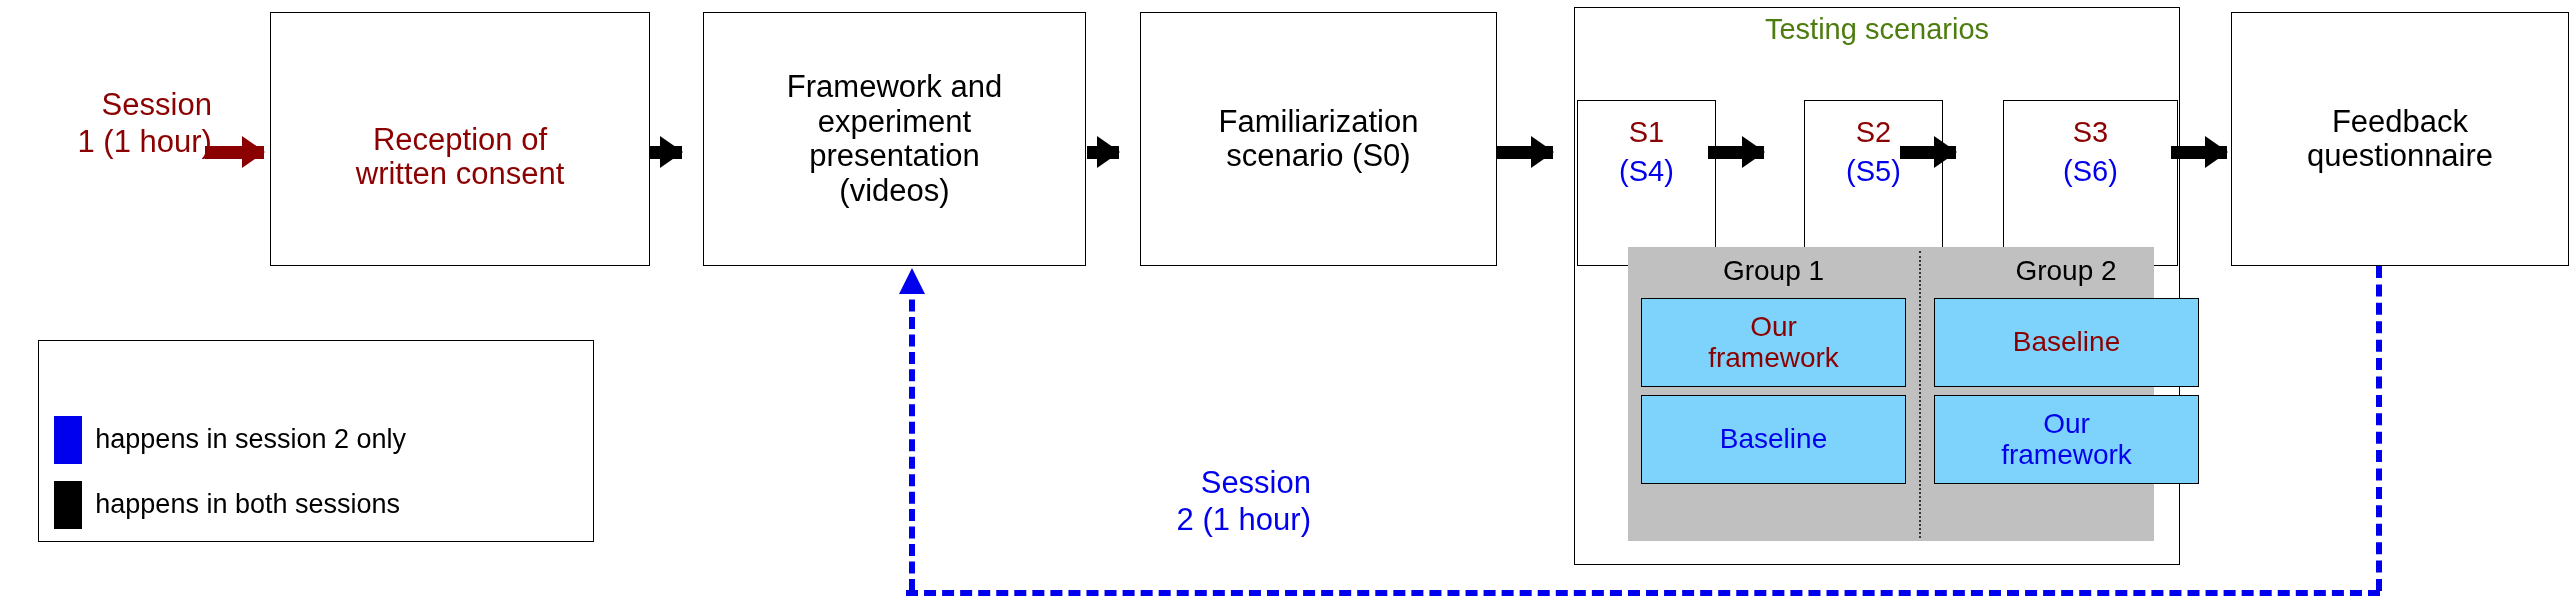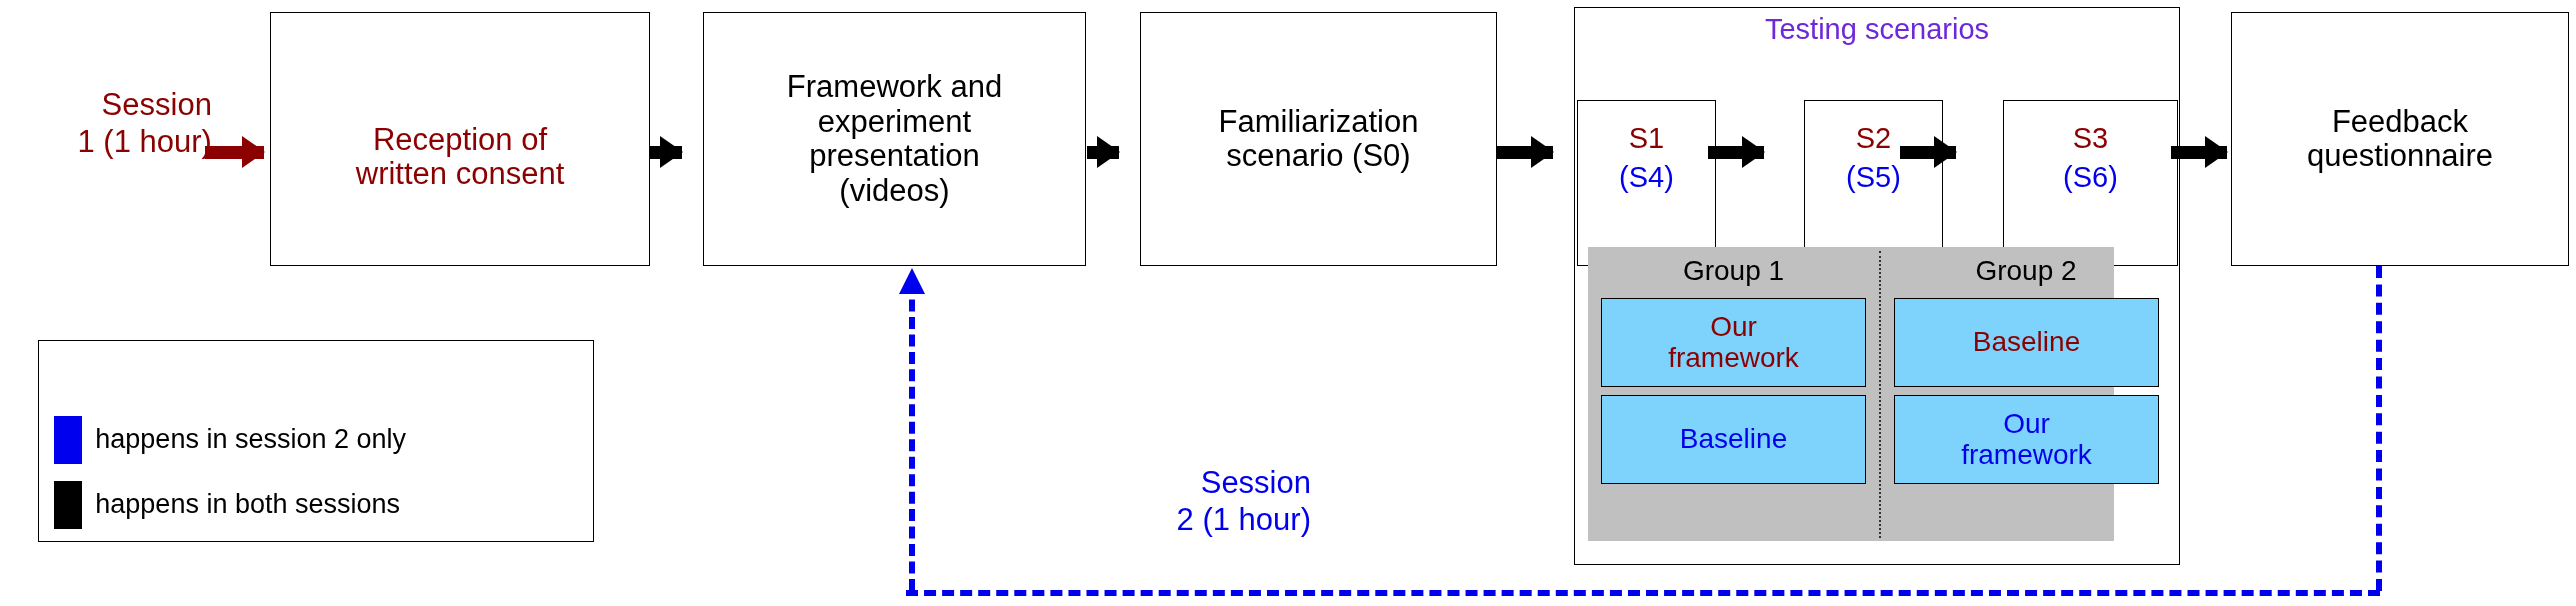--- a/index.html
+++ b/index.html
@@ -22,30 +22,30 @@
   #legend{position:absolute;left:38px;top:340px;width:556px;height:202px;
           border:1.8px solid #000000;background:#ffffff;box-sizing:border-box;}
   .legrow{position:absolute;left:0;width:100%;height:59px;display:flex;align-items:center;}
   .swatch{width:28px;height:48px;margin-left:15.3px;flex:0 0 auto;}
   .legtxt{margin-left:13px;font-size:27px;color:#000;white-space:nowrap;}
 
   
   #tsbox{position:absolute;left:1574px;top:6.5px;width:606px;height:558px;
          border:1.8px solid #000000;background:#ffffff;box-sizing:border-box;}
   #tstitle{position:absolute;left:1574px;top:13px;width:606px;
-           text-align:center;font-size:29px;color:#6d28d9;}
+           text-align:center;font-size:29px;color:#4d7c0f;}
 
   .sbox{position:absolute;top:100px;height:166px;border:1.8px solid #000000;
         background:transparent;box-sizing:border-box;
         display:flex;flex-direction:column;align-items:center;justify-content:flex-start;
-        padding-top:22px;}
+        padding-top:16px;}
   .sbox .s-top{font-size:29px;color:#8B0000;line-height:1.05;}
   .sbox .s-bot{font-size:29px;color:#0000EE;line-height:1.05;margin-top:8.2px;}
 
-  #graypanel{position:absolute;left:1588px;top:247px;width:526px;height:294px;
+  #graypanel{position:absolute;left:1628px;top:247px;width:526px;height:294px;
              background:#c0c0c0;box-sizing:border-box;}
   .gtitle{position:absolute;top:8.2px;font-size:28px;color:#000;text-align:center;}
   #gdivider{position:absolute;left:291px;top:3.5px;width:0;height:287px;
             border-left:2.4px dotted #333333;}
   .gcell{position:absolute;border:1.8px solid #000000;background:#7dd3fc;
          box-sizing:border-box;display:flex;align-items:center;justify-content:center;
          text-align:center;font-size:28px;line-height:1.1;}
 
   
   .arrow{position:absolute;height:13px;}

